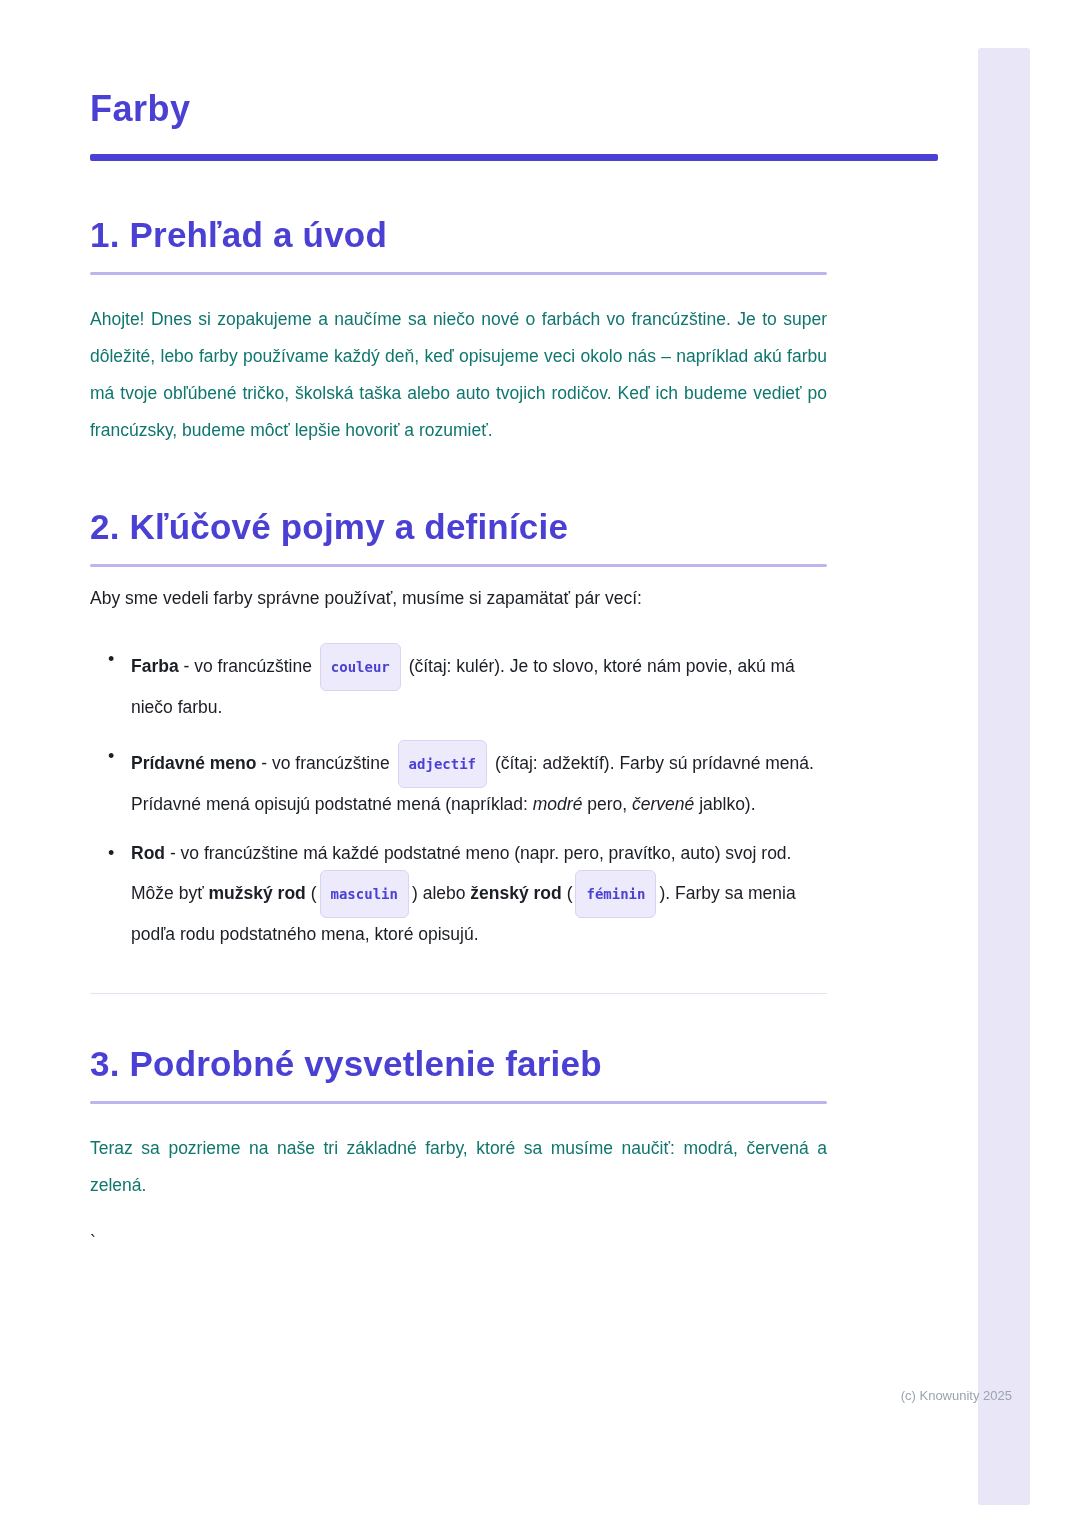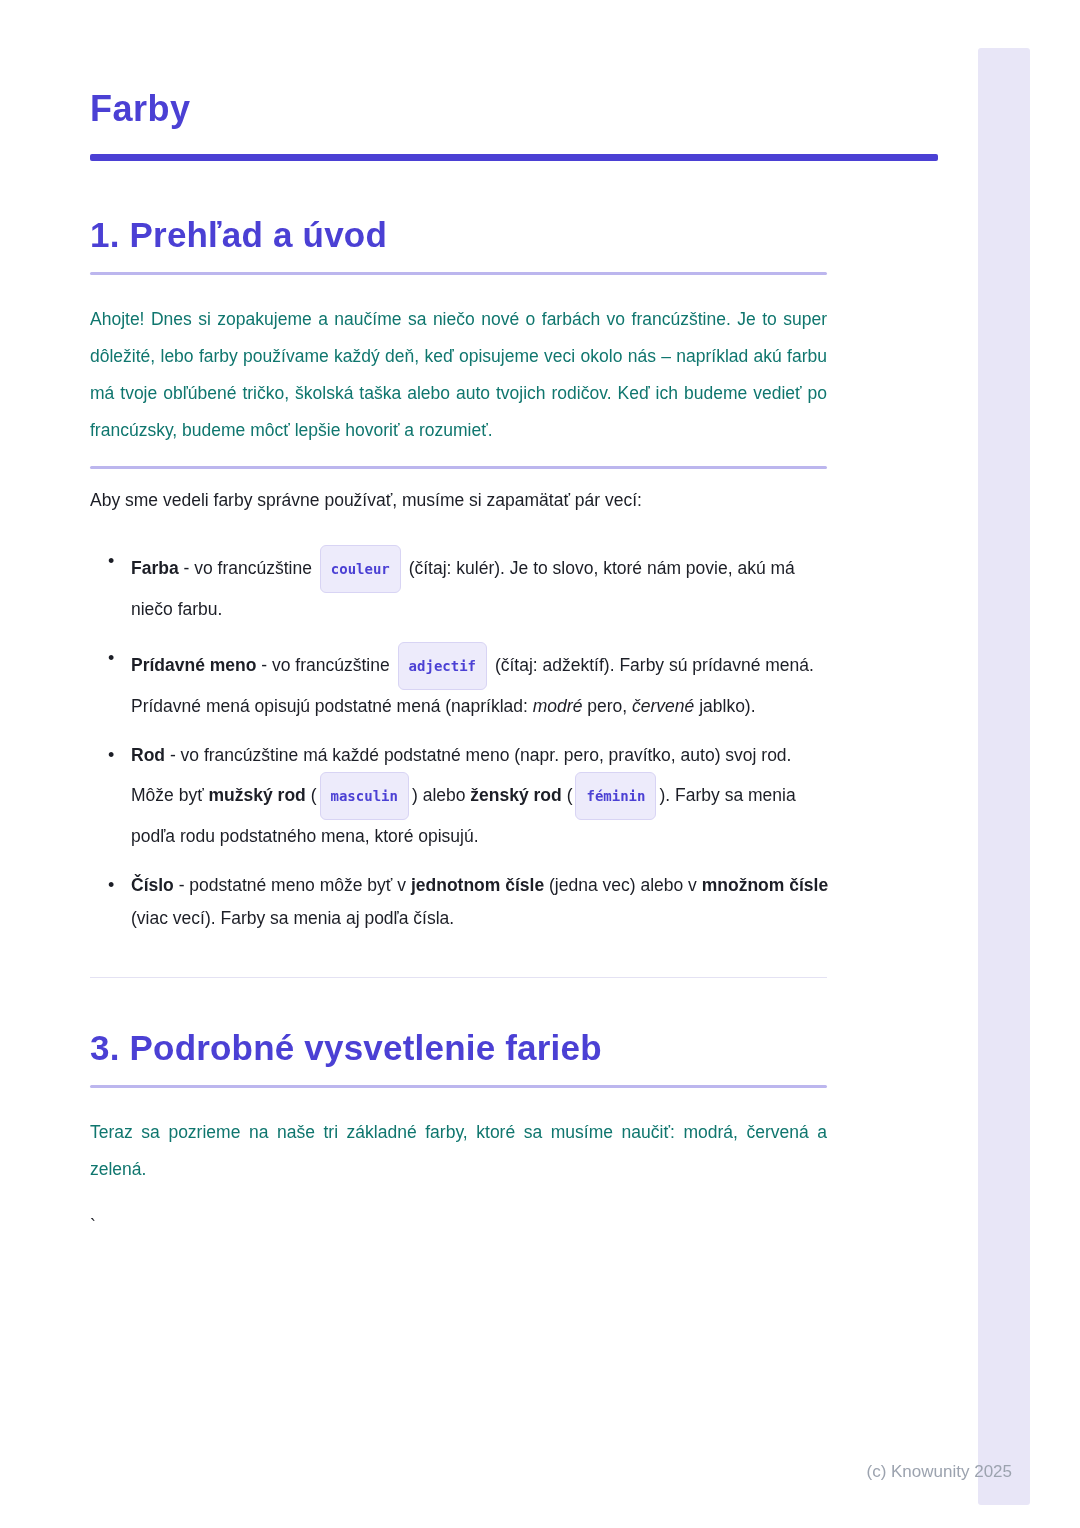--- a/index.html
+++ b/index.html
@@ -119,48 +119,48 @@
   }
 
   .stray-char {
     margin-top:28px;
     font-size:17.5px;
     color:#1c1e26;
   }
 
   .page-footer {
     position:absolute;
-    top:1462px; right:68px;
-    font-size:17px;
+    top:1388px; right:68px;
+    font-size:13px;
     color:var(--footer_text, #9ca3af);
     z-index:3;
   }
 </style>
 </head>
 <body>
 
 <div class="scroll-strip"></div>
 
 <div class="content">
 
   <h1 class="page-title">Farby</h1>
   <div class="title-rule"></div>
 
   <h2 class="section-heading sec1-heading">1. Prehľad a úvod</h2>
   <div class="h2-rule"></div>
   <p class="body-para">Ahojte! Dnes si zopakujeme a naučíme sa niečo nové o farbách vo francúzštine. Je to super dôležité, lebo farby používame každý deň, keď opisujeme veci okolo nás – napríklad akú farbu má tvoje obľúbené tričko, školská taška alebo auto tvojich rodičov. Keď ich budeme vedieť po francúzsky, budeme môcť lepšie hovoriť a rozumieť.</p>
 
+  <h2 class="section-heading sec2-heading">2. Kľúčové pojmy a definície</h2>
   <div class="h2-rule"></div>
   <p class="intro-para">Aby sme vedeli farby správne používať, musíme si zapamätať pár vecí:</p>
 
   <ul class="key-list">
     <li><strong>Farba</strong><span> - vo francúzštine </span><code class="chip">couleur</code><span> (čítaj: kulér). Je to slovo, ktoré nám povie, akú má niečo farbu.</span></li>
     <li><strong>Prídavné meno</strong><span> - vo francúzštine </span><code class="chip">adjectif</code><span> (čítaj: adžektíf). Farby sú prídavné mená. Prídavné mená opisujú podstatné mená (napríklad: </span><em>modré</em><span> pero, </span><em>červené</em><span> jablko).</span></li>
     <li><strong>Rod</strong><span> - vo francúzštine má každé podstatné meno (napr. pero, pravítko, auto) svoj rod. Môže byť </span><strong>mužský rod</strong><span> (</span><code class="chip">masculin</code><span>) alebo </span><strong>ženský rod</strong><span> (</span><code class="chip">féminin</code><span>). Farby sa menia podľa rodu podstatného mena, ktoré opisujú.</span></li>
-    <li><strong>Číslo</strong><span> - podstatné meno môže byť v </span><strong>jednotnom čísle</strong><span> (jedna vec) alebo v </span><strong>množnom čísle</strong><span> (viac vecí). Farby sa menia aj podľa čísla.</span></li>
   </ul>
 
   <div class="divider"></div>
 
   <h2 class="section-heading sec3-heading">3. Podrobné vysvetlenie farieb</h2>
   <div class="h2-rule"></div>
   <p class="body-para">Teraz sa pozrieme na naše tri základné farby, ktoré sa musíme naučiť: modrá, červená a zelená.</p>
   <div class="stray-char">`</div>
 
 </div>

